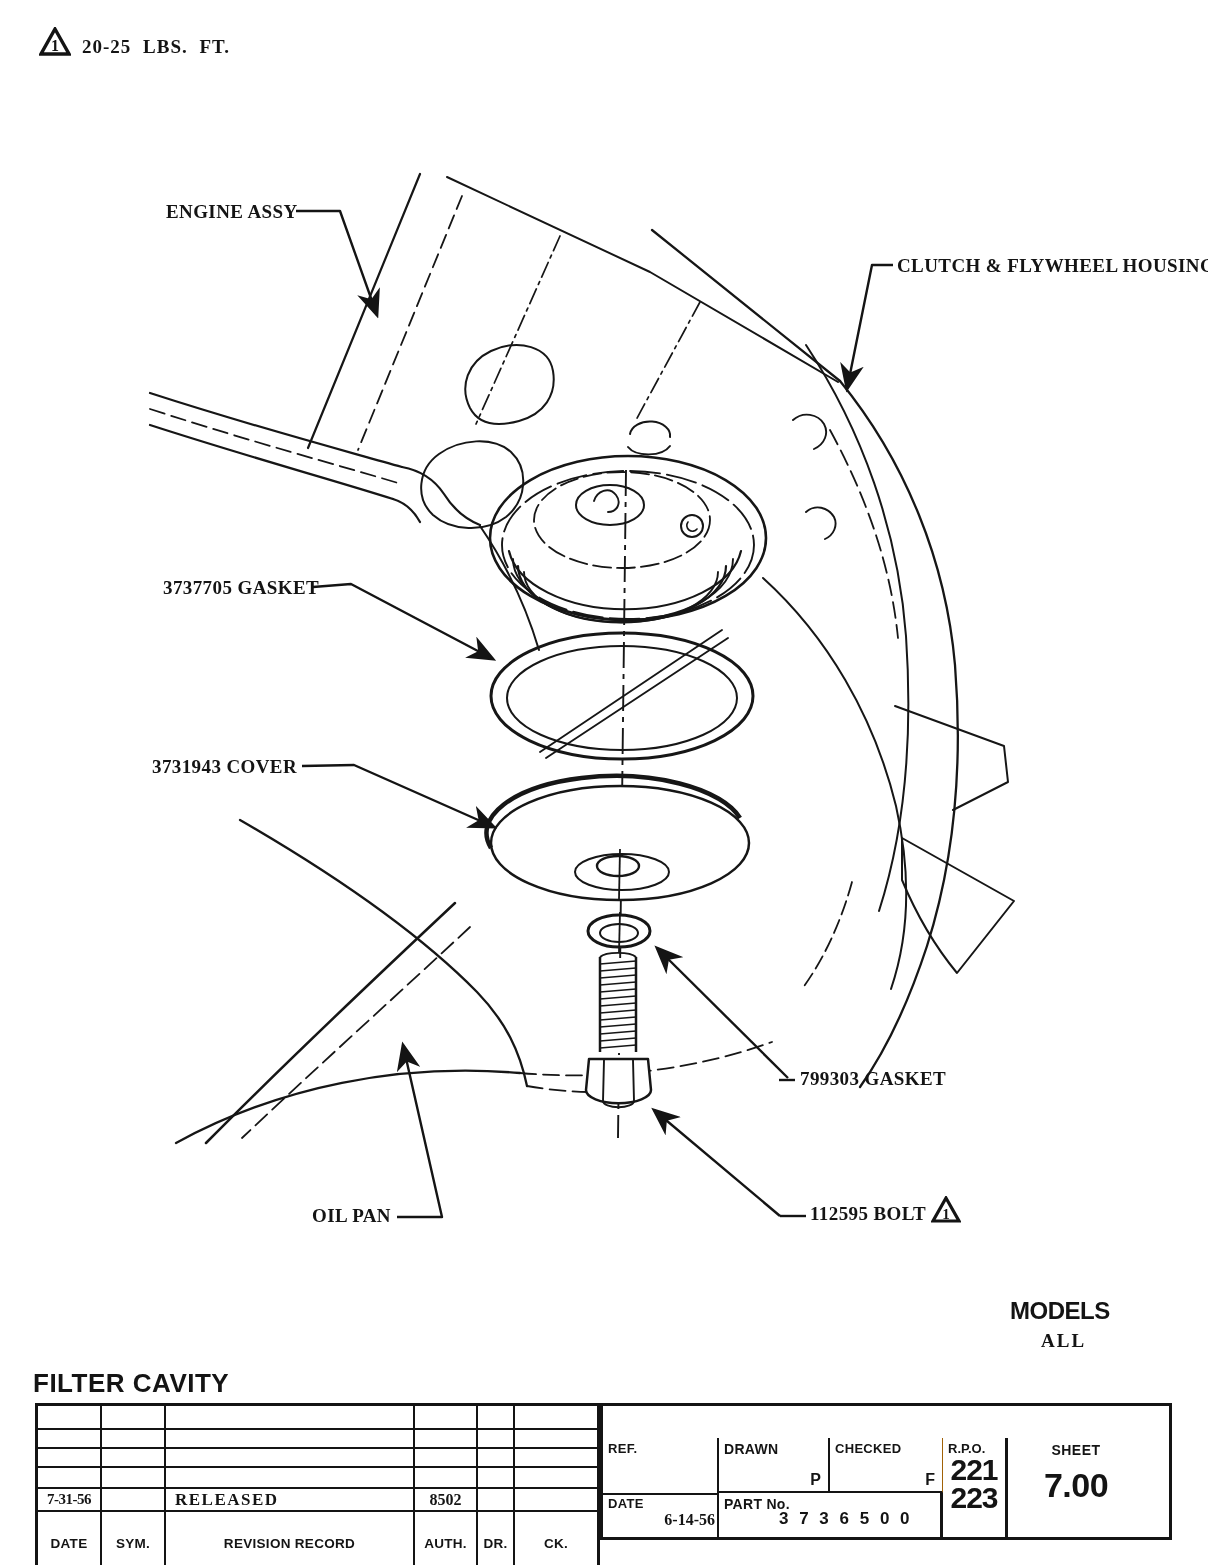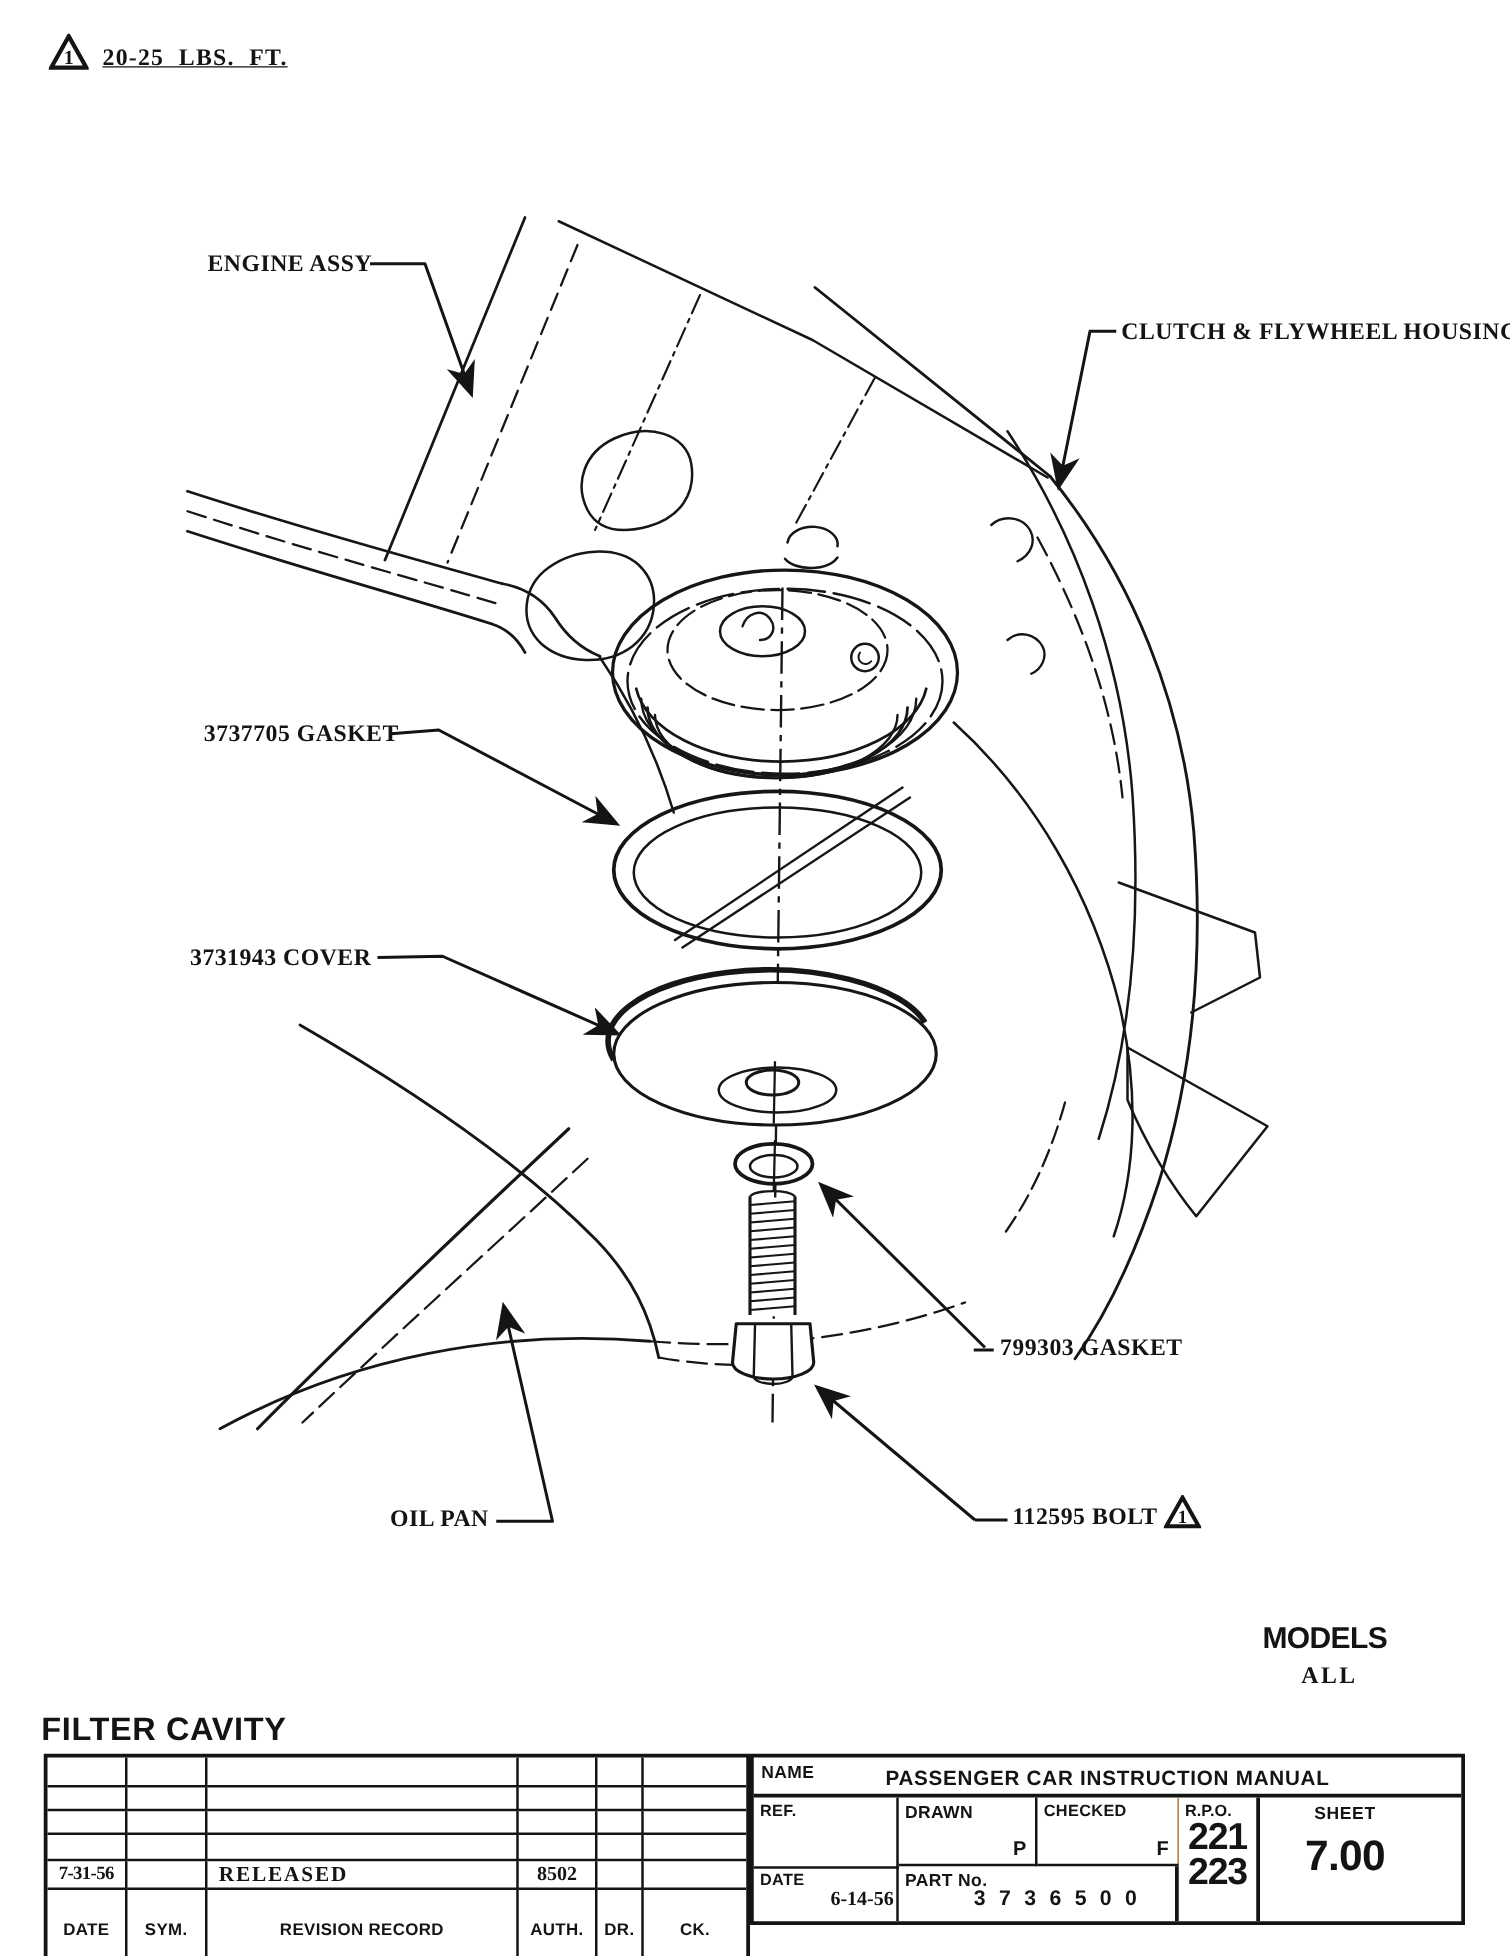--- a/index.html
+++ b/index.html
@@ -1,21 +1,21 @@
 <!DOCTYPE html>
 <html><head>
 <meta charset="utf-8">
 <style>
   html,body{margin:0;padding:0;background:#e8e8e8;}
   .sheet{position:relative;width:1208px;height:1565px;background:#ffffff;overflow:hidden;
          font-family:"Liberation Serif",serif;color:#141414;}
   .art{position:absolute;left:0;top:0;width:1208px;height:1565px;pointer-events:none;}
   .callout{position:absolute;font:bold 19px "Liberation Serif",serif;letter-spacing:.4px;white-space:nowrap;color:#141414;}
   .tri{position:absolute;}
-  .torque-text{position:absolute;left:82px;top:36px;font:bold 19px "Liberation Serif",serif;letter-spacing:1px;word-spacing:6px;text-decoration:underline;}
+  .torque-text{position:absolute;left:82px;top:36px;font:bold 19px "Liberation Serif",serif;letter-spacing:1px;word-spacing:6px;}
   .models-title{position:absolute;left:1010px;top:1297px;font:bold 24px "Liberation Sans",sans-serif;letter-spacing:-.5px;}
   .models-value{position:absolute;left:1041px;top:1330px;font:bold 19px "Liberation Serif",serif;letter-spacing:2px;}
   .section-title{position:absolute;left:33px;top:1368px;font:bold 26px "Liberation Sans",sans-serif;letter-spacing:.5px;}
 
   
   .rev-table{position:absolute;left:35px;top:1403px;width:565px;height:174px;border:3px solid #141414;
              box-sizing:border-box;display:grid;grid-template-columns:64px 64px 249px 63px 37px 1fr;
              grid-template-rows:24px 19px 19px 21px 23px 1fr;background:#fff;}
   .rc{border-right:2px solid #141414;border-bottom:2px solid #141414;display:flex;align-items:center;justify-content:center;overflow:visible;}
   .rc.lastc{border-right:none;}
@@ -219,24 +219,20 @@
 
     <div class="rc lastr rev-h">DATE</div>
     <div class="rc lastr rev-h">SYM.</div>
     <div class="rc lastr rev-h">REVISION RECORD</div>
     <div class="rc lastr rev-h">AUTH.</div>
     <div class="rc lastr rev-h">DR.</div>
     <div class="rc lastr lastc rev-h">CK.</div>
   </div>
 
   <div class="tb">
-    <div class="cell tb-name">
-      <span class="lbl">NAME</span>
-      <div class="tb-name-val">PASSENGER CAR INSTRUCTION MANUAL</div>
-    </div>
     <div class="cell tb-ref">
       <span class="lbl corner">REF.</span>
     </div>
     <div class="cell tb-drawn">
       <span class="lbl corner" style="font-size:14px">DRAWN</span>
       <span class="sig">P</span>
     </div>
     <div class="cell tb-checked">
       <span class="lbl corner">CHECKED</span>
       <span class="sig">F</span>

